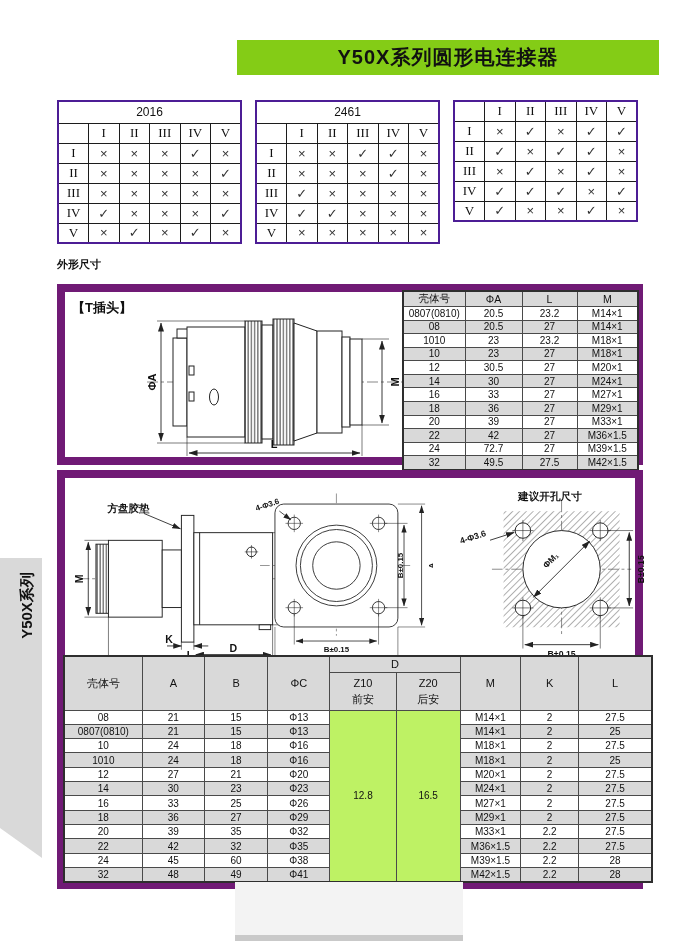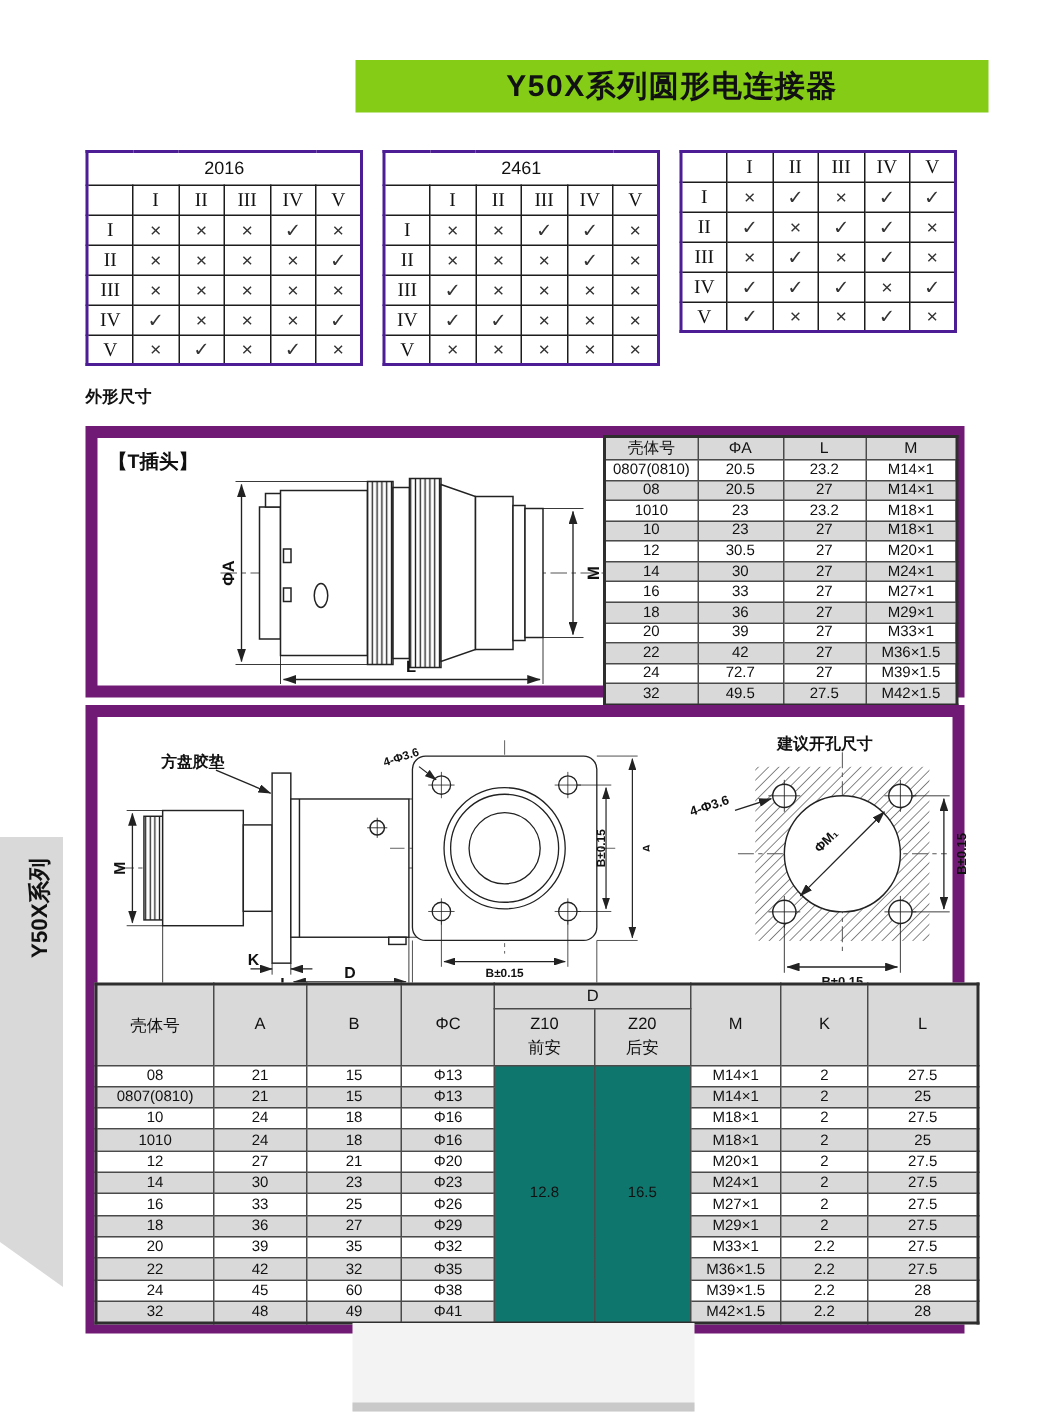--- a/index.html
+++ b/index.html
@@ -45,21 +45,21 @@
   .z-table { position:absolute; left:-2px; bottom:-2px; width:590px; height:228px; background:#fff; }
   .z-table table { width:100%; height:100%; border-collapse:collapse; table-layout:fixed; border:2px solid #2e2e2e; }
   .z-table th, .z-table td { border:1px solid #4a4a4a; text-align:center; padding:0; vertical-align:middle; }
   .z-table thead th { background:#d9d9d9; font-weight:normal; font-size:11px; }
   .z-table thead tr.r1 { height:16px; }
   .z-table thead tr.r2 { height:38px; }
   .z-table thead .sub div { line-height:1.5; font-size:11px; }
   .z-table tbody tr { height:14px; }
   .z-table tbody td { font-size:10px; }
   .z-table tbody tr:nth-of-type(even) { background:#d9d9d9; }
-  .z-table td.dcell { background:#0f766e; font-size:10px; }
+  .z-table td.dcell { background:#bef264; font-size:10px; }
 
   
   .side-tab {
     position:absolute; left:0; top:558px; width:42px; height:300px; background:#d9d9d9;
     clip-path:polygon(0 0, 100% 0, 100% 100%, 0 calc(100% - 30px));
   }
   .side-tab .vlabel {
     position:absolute; left:-14px; top:39px; width:80px; height:17px;
     text-align:center; font-size:15px; font-weight:bold; white-space:nowrap;
     transform:rotate(-90deg);

